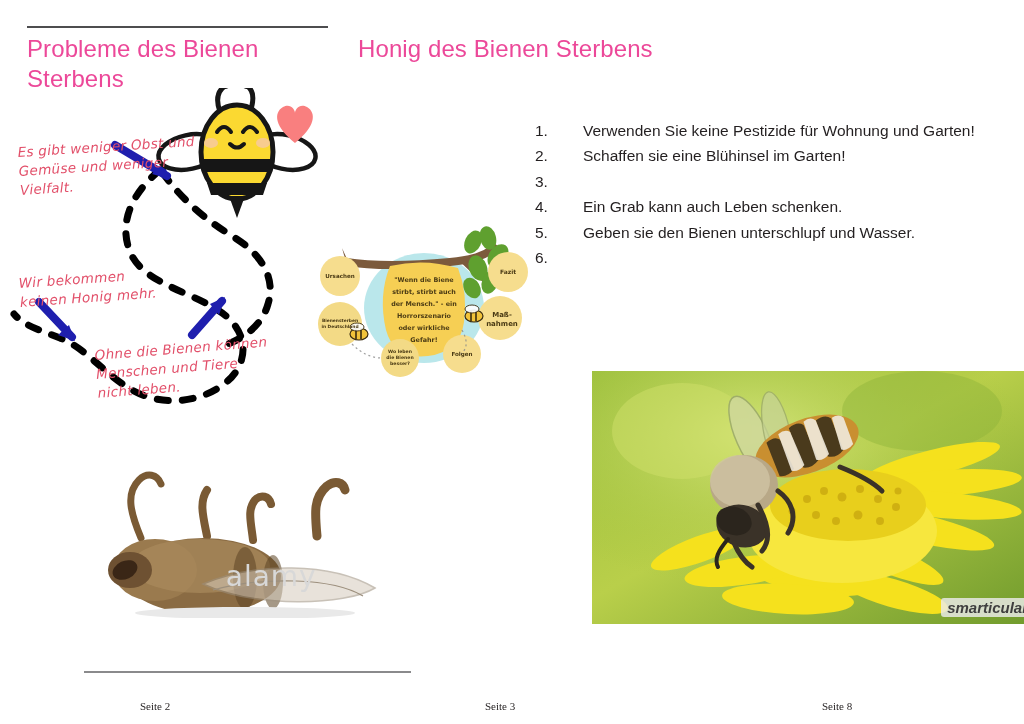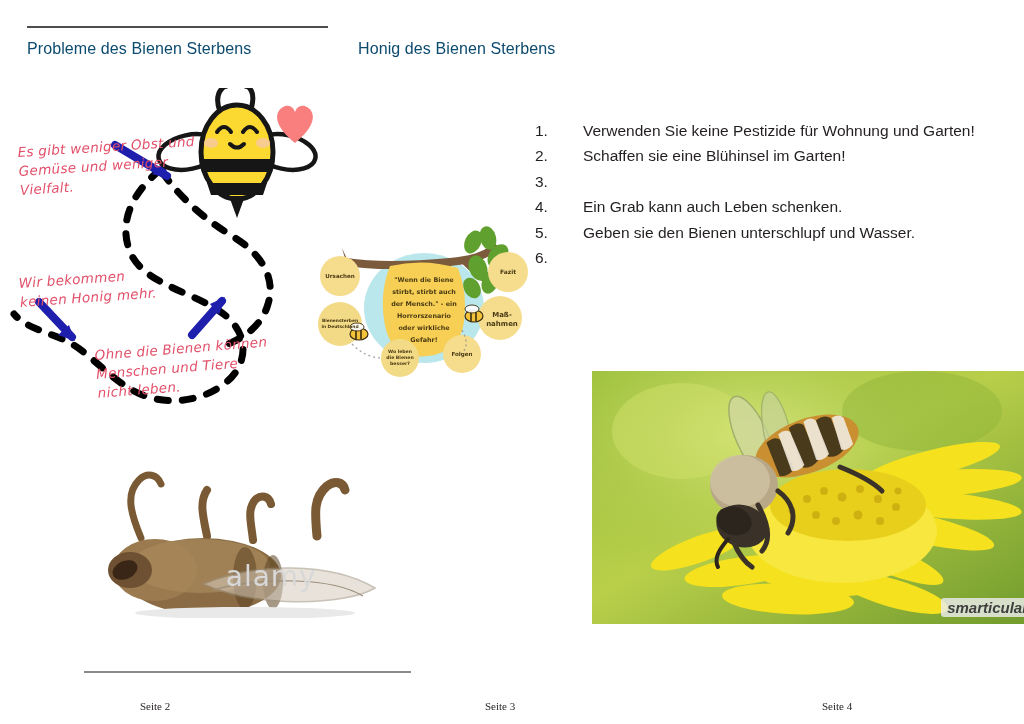--- a/index.html
+++ b/index.html
@@ -9,21 +9,21 @@
   }
   .page{position:absolute;inset:0;}
 
   
   .rule{position:absolute;background:#4d4d4f;}
   #rule-top{left:27px;top:26px;width:301px;height:2px;}
   #rule-bottom{left:84px;top:671px;width:327px;height:2px;background:#8a8a8c;}
 
   
   .heading{
-    position:absolute;font-size:16px;line-height:30px;color:#0c4a6e;
+    position:absolute;font-size:24px;line-height:30px;color:#ec4899;
     font-weight:400;letter-spacing:.1px;
   }
   #heading-1{left:27px;top:34px;width:310px;}
   #heading-2{left:358px;top:34px;width:300px;}
   #heading-3{left:688px;top:34px;width:300px;}
 
   
   .page-label{position:absolute;font-size:11px;color:#231f20;font-family:Liberation Serif, serif;}
   #page-label-2{left:140px;top:700px;}
   #page-label-3{left:485px;top:700px;text-align:center;}
@@ -350,15 +350,15 @@
         <path d="M136,168 C126,180 122,188 126,196" stroke="#2b251d" stroke-width="4" fill="none" stroke-linecap="round"></path>
       </g>
     </svg>
     <div class="wm">smarticular</div>
   </div>
 
   <div class="rule" id="rule-bottom"></div>
 
   <div class="page-label" id="page-label-2">Seite 2</div>
   <div class="page-label" id="page-label-3">Seite 3</div>
-  <div class="page-label" id="page-label-4">Seite 4</div>
+  <div class="page-label" id="page-label-4">Seite 8</div>
 
 </div>
 
 </body></html>

